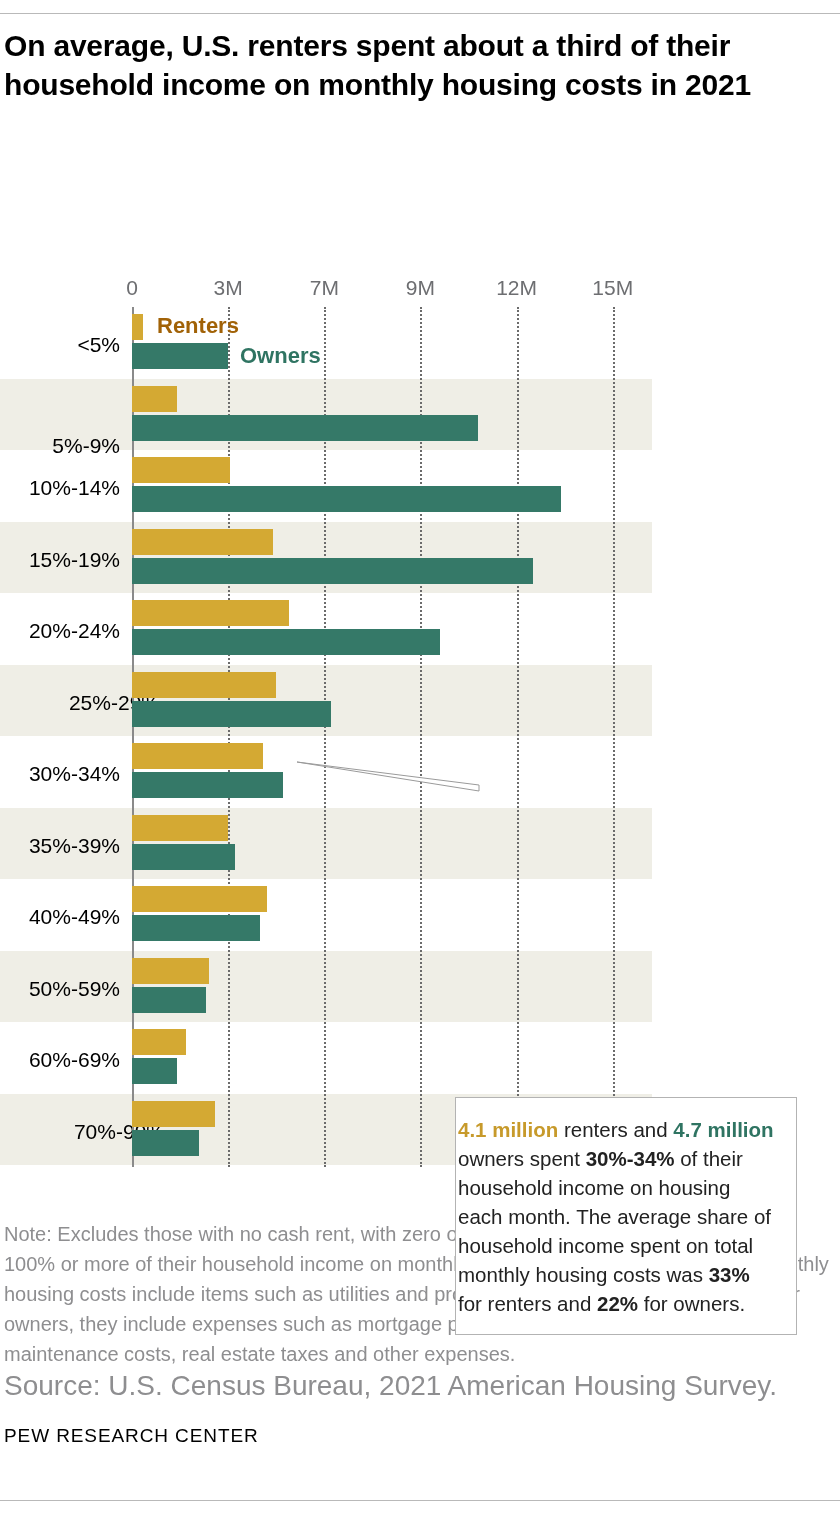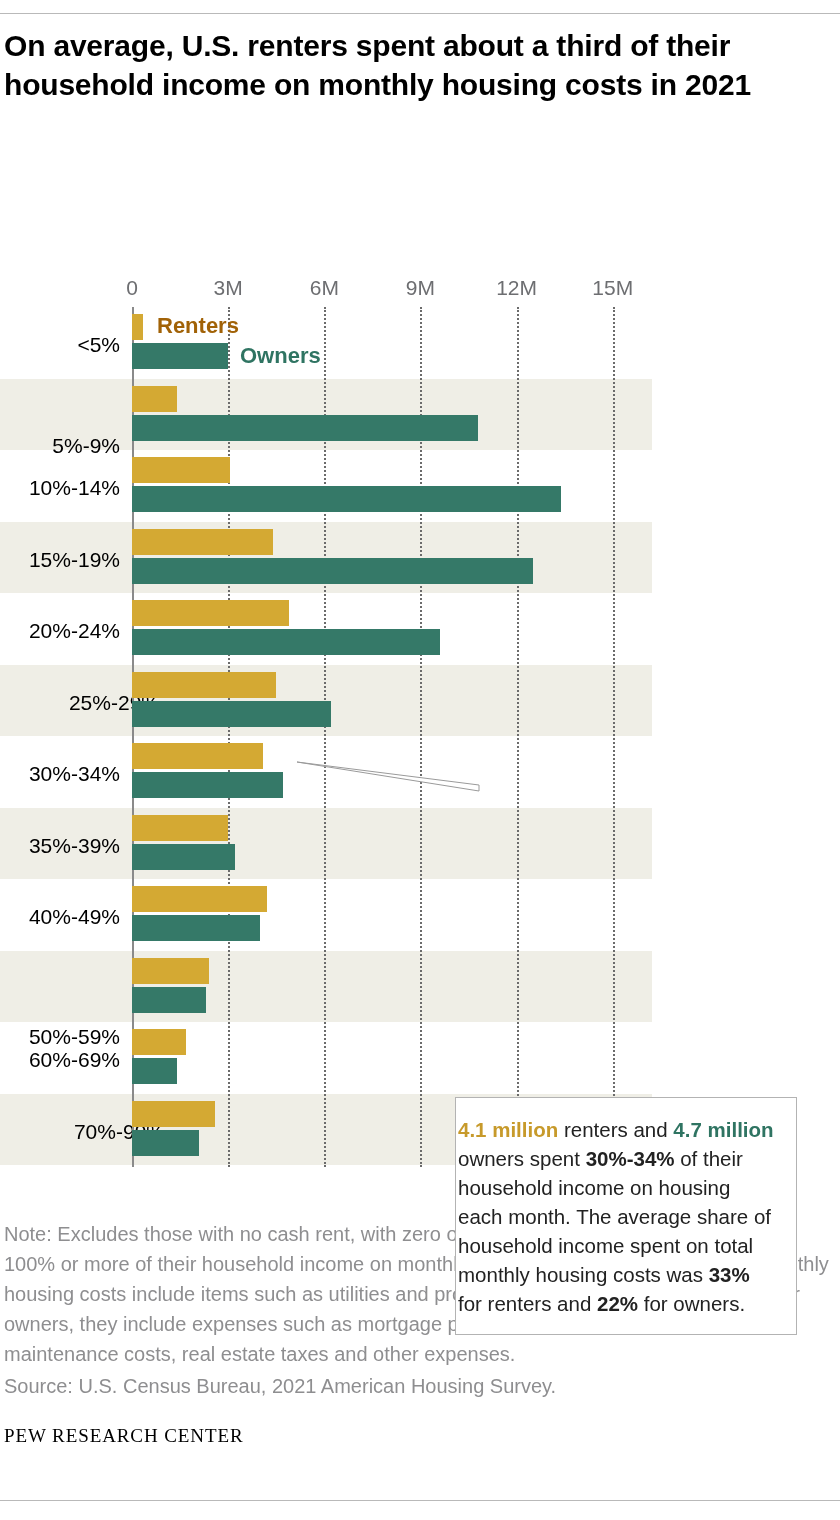--- a/index.html
+++ b/index.html
@@ -175,49 +175,48 @@
     width: 828px;
     font-size: 20px;
     line-height: 30px;
     color: #8e8e90;
   }
   .source {
     position: absolute;
     left: 4px;
     top: 1371px;
     width: 828px;
-    font-size: 20px;
+    font-size: 28px;
     line-height: 30px;
     color: #8e8e90;
   }
   .pew {
     position: absolute;
     left: 4px;
     top: 1425px;
     font-size: 19px;
     letter-spacing: 0.9px;
     color: #000;
-    font-family: Liberation Serif, serif;
   }
 </style>
 </head>
 <body>
 
 <div class="page">
 
   <div class="rule-top"></div>
 
   <div class="title">On average, U.S. renters spent about a third of their household income on monthly housing costs in 2021</div>
 
   <div class="chart">
 
     <div class="axis-labels" id="axis-ticks">
         <div class="axis-tick" style="left: 132px;">0</div>
         <div class="axis-tick" style="left: 228.15px;">3M</div>
-        <div class="axis-tick" style="left: 324.3px;">6M</div>
+        <div class="axis-tick" style="left: 324.3px;">7M</div>
         <div class="axis-tick" style="left: 420.45px;">9M</div>
         <div class="axis-tick" style="left: 516.6px;">12M</div>
         <div class="axis-tick" style="left: 612.75px;">15M</div>
       </div>
 
     <div class="plot" id="plot-area">
       <div class="zero-axis"></div>
     <div class="gridline" style="left: 228.15px;"></div>
         <div class="gridline" style="left: 324.3px;"></div>
         <div class="gridline" style="left: 420.45px;"></div>
@@ -248,21 +247,21 @@
         <div class="bar renters" style="left: 132px; top: 436px; width: 131.405px;"></div>
         <div class="bar owners" style="left: 132px; top: 465px; width: 150.635px;"></div>
         <div class="band" style="top: 500.5px; height: 71.5px;"></div>
         <div class="rowlabel" style="top: 526.5px;">35%-39%</div>
         <div class="bar renters" style="left: 132px; top: 507.5px; width: 96.15px;"></div>
         <div class="bar owners" style="left: 132px; top: 536.5px; width: 102.56px;"></div>
         <div class="rowlabel" style="top: 598px;">40%-49%</div>
         <div class="bar renters" style="left: 132px; top: 579px; width: 134.61px;"></div>
         <div class="bar owners" style="left: 132px; top: 608px; width: 128.2px;"></div>
         <div class="band" style="top: 643.5px; height: 71.5px;"></div>
-        <div class="rowlabel" style="top: 669.5px; margin-top: 48px;">50%-59%</div>
+        <div class="rowlabel" style="top: 669.5px;">50%-59%</div>
         <div class="bar renters" style="left: 132px; top: 650.5px; width: 76.92px;"></div>
         <div class="bar owners" style="left: 132px; top: 679.5px; width: 73.715px;"></div>
         <div class="rowlabel" style="top: 741px;">60%-69%</div>
         <div class="bar renters" style="left: 132px; top: 722px; width: 54.485px;"></div>
         <div class="bar owners" style="left: 132px; top: 751px; width: 44.87px;"></div>
         <div class="band" style="top: 786.5px; height: 71.5px;"></div>
         <div class="rowlabel" style="top: 812.5px; padding-left: 45px;">70%-99%</div>
         <div class="bar renters" style="left: 132px; top: 793.5px; width: 83.33px;"></div>
         <div class="bar owners" style="left: 132px; top: 822.5px; width: 67.305px;"></div>
         <div class="legend-renters" style="left: 157px; top: 6px;">Renters</div>

